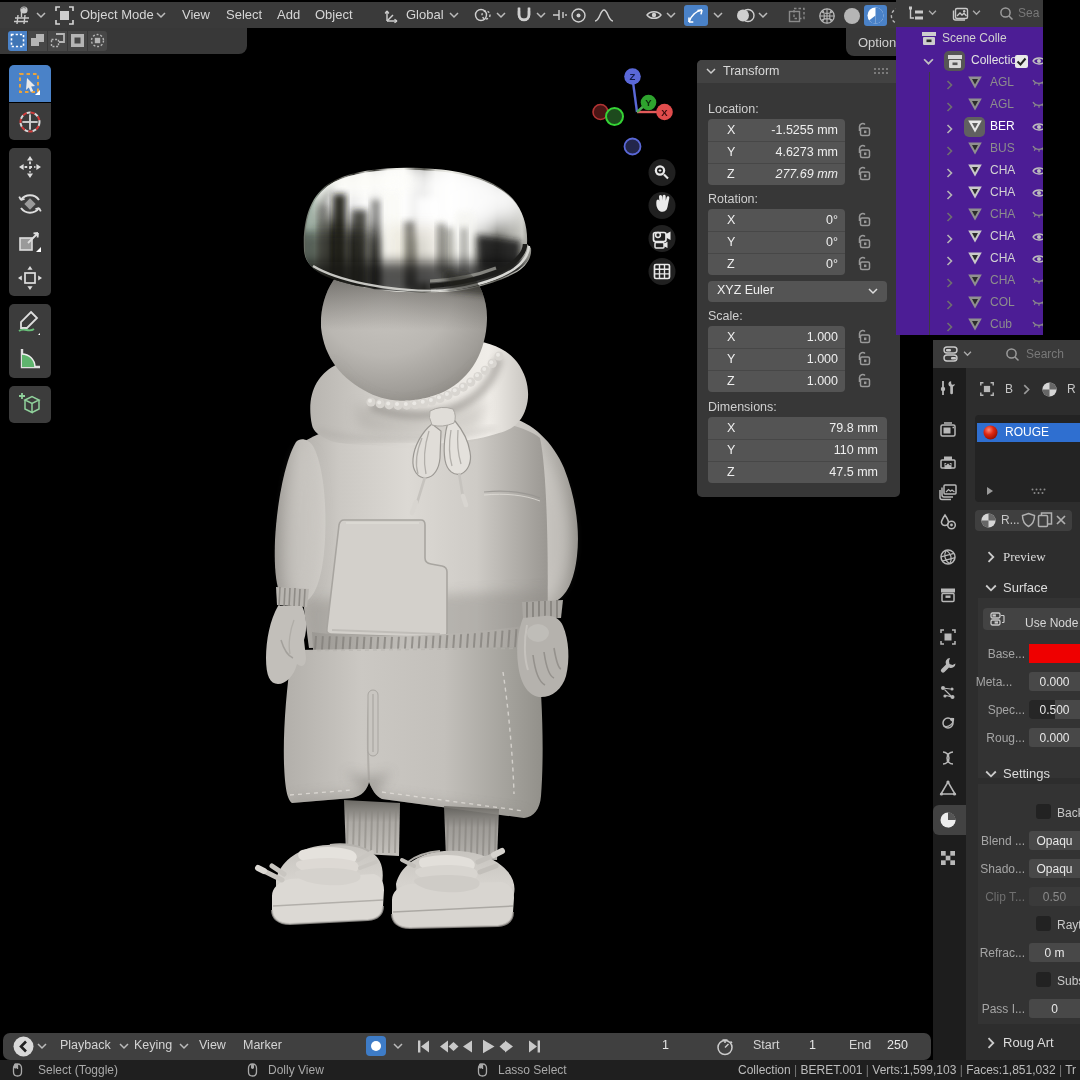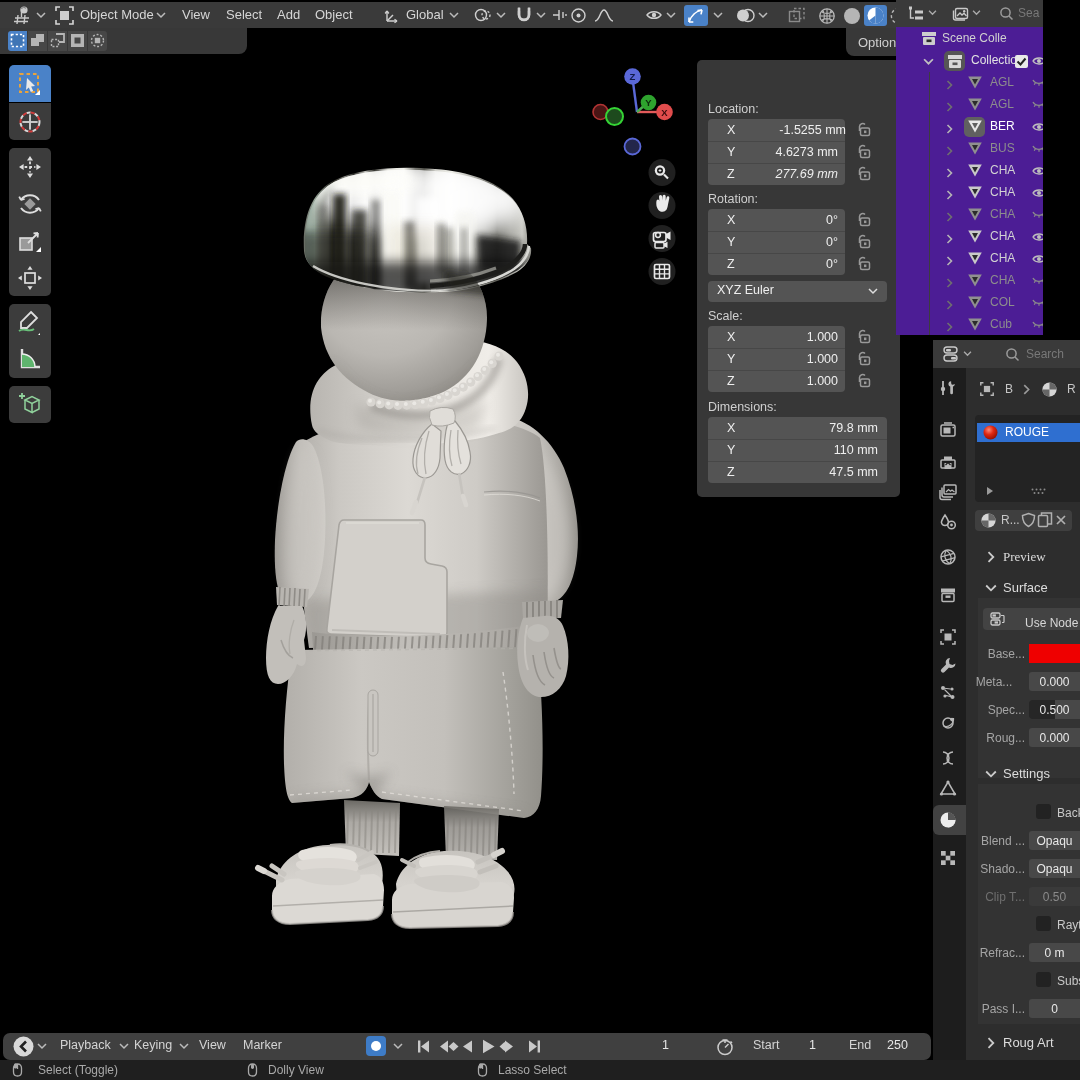--- a/index.html
+++ b/index.html
@@ -642,26 +642,44 @@
       </g>
       <g>
         <circle cx="82" cy="211.5" r="13.5" fill="#202020"></circle>
         <rect x="74.5" y="204.5" width="15" height="14" rx="1.5" fill="none" stroke="#e9e9e9" stroke-width="1.7"></rect>
         <path d="M79.5 204.5 V218.5 M84.5 204.5 V218.5 M74.5 209.2 H89.5 M74.5 213.9 H89.5" stroke="#e9e9e9" stroke-width="1.4"></path>
       </g>
     </svg>
   </div>
 
   <div class="abs" id="npanel" style="left:697px;top:60px;width:203px;height:437px;background:#373737;border-radius:5px;font-size:12.5px;color:#d8d8d8;">
+    <div class="abs" style="left:0;top:0;width:203px;height:23px;background:#424242;border-radius:5px 5px 0 0;">
+      <svg class="abs" style="left:9px;top:8px;" width="10" height="7" viewBox="0 0 10 7">
+          <path d="M1 1 L5 5 L9 1" stroke="#ccc" stroke-width="1.5" fill="none"></path>
+        </svg>
+      <span class="abs" style="left:26px;top:4px;">Transform</span>
+      <svg class="abs" style="left:176px;top:7px;" width="16" height="9" viewBox="0 0 16 9">
+        <g fill="#8f8f8f">
+            <circle cx="2" cy="2" r="1"></circle>
+            <circle cx="6" cy="2" r="1"></circle>
+            <circle cx="10" cy="2" r="1"></circle>
+            <circle cx="14" cy="2" r="1"></circle>
+            <circle cx="2" cy="6" r="1"></circle>
+            <circle cx="6" cy="6" r="1"></circle>
+            <circle cx="10" cy="6" r="1"></circle>
+            <circle cx="14" cy="6" r="1"></circle>
+          </g>
+      </svg>
+    </div>
     <span class="abs" style="left:11px;top:42px;color:#cfcfcf;">Location:</span>
     
     <div class="abs" style="left:11px;top:59px;width:137px;height:66px;background:#545454;border-radius:4px;"></div>
     <div class="abs" style="left:11px;top:81px;width:137px;height:1px;background:#474747;"></div>
     <div class="abs" style="left:11px;top:103px;width:137px;height:1px;background:#474747;"></div>
-    <span class="abs" style="left:30px;top:63px;color:#eee;">X</span><span class="abs txt" style="right:54px;top:63px;color:#eee;">-1.5255 mm</span>
+    <span class="abs" style="left:30px;top:63px;color:#eee;">X</span><span class="abs txt" style="right:62px;top:63px;color:#eee;">-1.5255 mm</span>
     <span class="abs" style="left:30px;top:85px;color:#eee;">Y</span><span class="abs txt" style="right:62px;top:85px;color:#eee;">4.6273 mm</span>
     <span class="abs" style="left:30px;top:107px;color:#eee;">Z</span><span class="abs txt" style="right:62px;top:107px;color:#eee;font-style:italic;">277.69 mm</span>
     
     <g></g>
     <svg class="abs" style="left:158px;top:62px;" width="16" height="15" viewBox="0 0 16 15">
         <rect x="5.5" y="6" width="9" height="7.5" rx="1.5" fill="none" stroke="#999" stroke-width="1.5"></rect>
         <path d="M4.5 9 V4.5 A3.2 3.2 0 0 1 10 2.6" fill="none" stroke="#999" stroke-width="1.5"></path>
         <rect x="9" y="8.5" width="2.4" height="2.6" fill="#999"></rect>
       </svg>
     <svg class="abs" style="left:158px;top:84px;" width="16" height="15" viewBox="0 0 16 15">
@@ -803,20 +821,21 @@
       <path d="M5.5 1 C2.8 1 1.5 2.6 1.5 5 V9 C1.5 11.4 2.8 13 5.5 13 C8.2 13 9.5 11.4 9.5 9 V5 C9.5 2.6 8.2 1 5.5 1 Z" fill="none" stroke="#a9a9a9" stroke-width="1.3"></path>
       <rect x="4" y="1" width="3" height="5" rx="1.4" fill="#a9a9a9"></rect>
     </svg>
     <span class="abs" style="left:268px;top:3px;">Dolly View</span>
     <svg class="abs" style="left:477px;top:3px;" width="11" height="14" viewBox="0 0 11 14">
       <path d="M5.5 1 C2.8 1 1.5 2.6 1.5 5 V9 C1.5 11.4 2.8 13 5.5 13 C8.2 13 9.5 11.4 9.5 9 V5 C9.5 2.6 8.2 1 5.5 1 Z" fill="none" stroke="#a9a9a9" stroke-width="1.3"></path>
       <path d="M5.5 1 V6" stroke="#a9a9a9" stroke-width="1.3"></path>
       <rect x="2" y="0.5" width="3" height="5" rx="1.2" fill="#a9a9a9"></rect>
     </svg>
     <span class="abs" style="left:498px;top:3px;">Lasso Select</span>
+    <span class="abs" style="left:738px;top:3px;color:#bcbcbc;">Collection <span style="color:#777;">|</span> BERET.001 <span style="color:#777;">|</span> Verts:1,599,103 <span style="color:#777;">|</span> Faces:1,851,032 <span style="color:#777;">|</span> Tr</span>
   </div>
 
   <div class="abs" id="outliner" style="left:896px;top:0;width:147px;height:335px;background:#4c1d95;font-size:12px;color:#c6c6c6;overflow:hidden;">
     <div class="abs" style="left:0;top:0;width:147px;height:27px;background:#3a3a3a;">
       <svg class="abs" style="left:12px;top:6px;" width="17" height="15" viewBox="0 0 17 15">
         <path d="M2.5 2 V12 H6" stroke="#c9c9c9" stroke-width="1.4" fill="none"></path>
         <rect x="1" y="0.5" width="3" height="3" fill="#c9c9c9"></rect>
         <rect x="7" y="4.5" width="8" height="3" fill="#c9c9c9"></rect>
         <rect x="7" y="10.5" width="8" height="3" fill="#c9c9c9"></rect>
       </svg>

